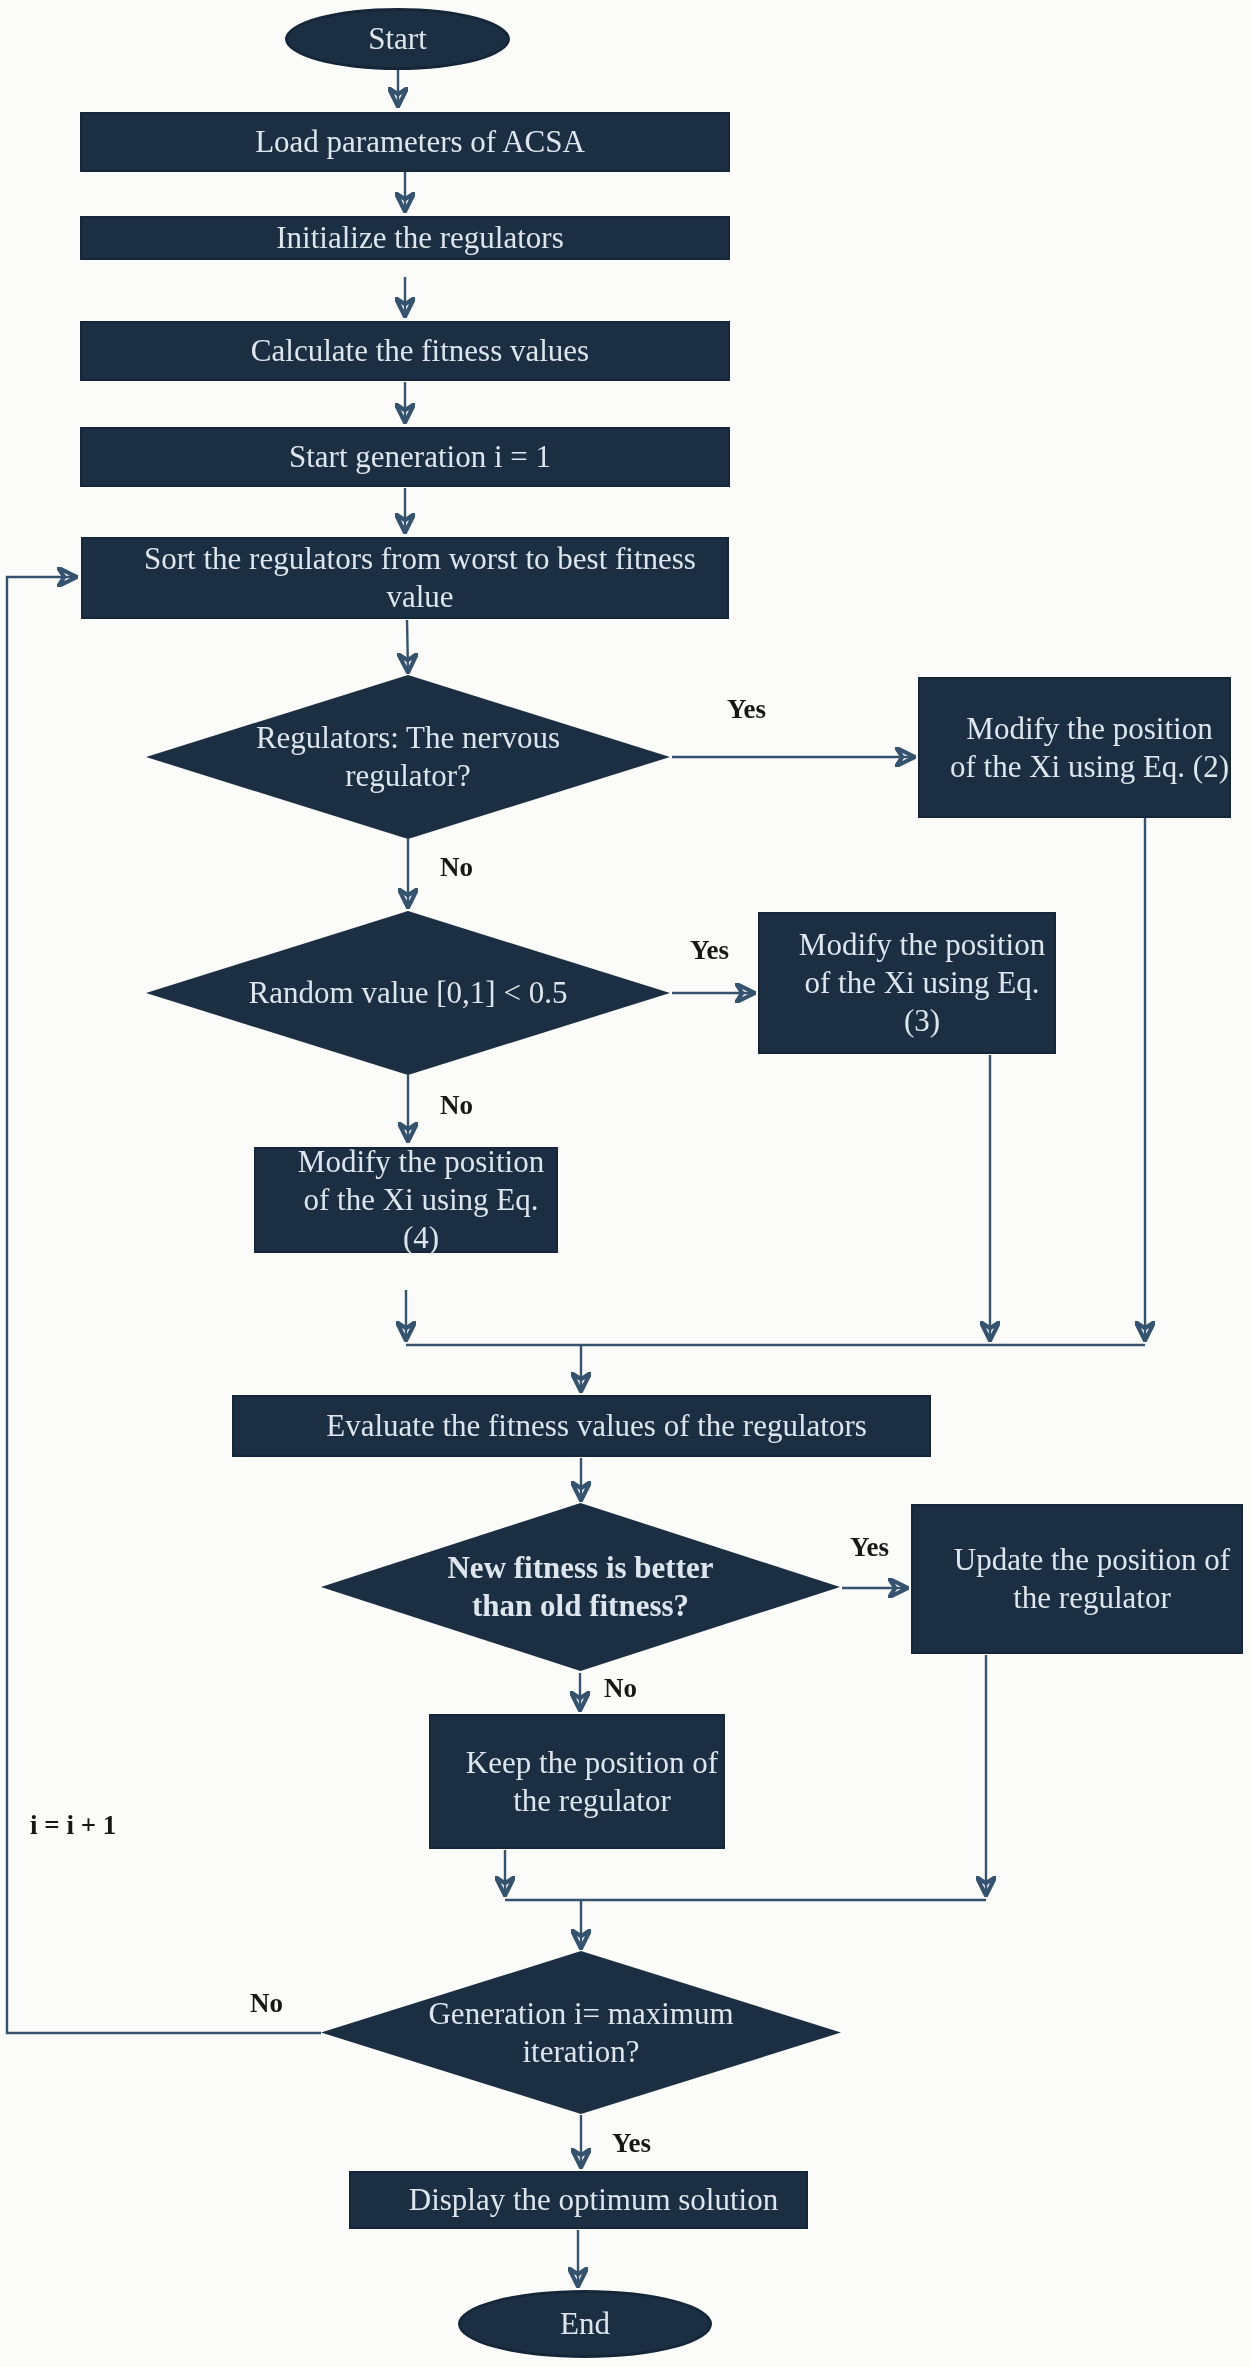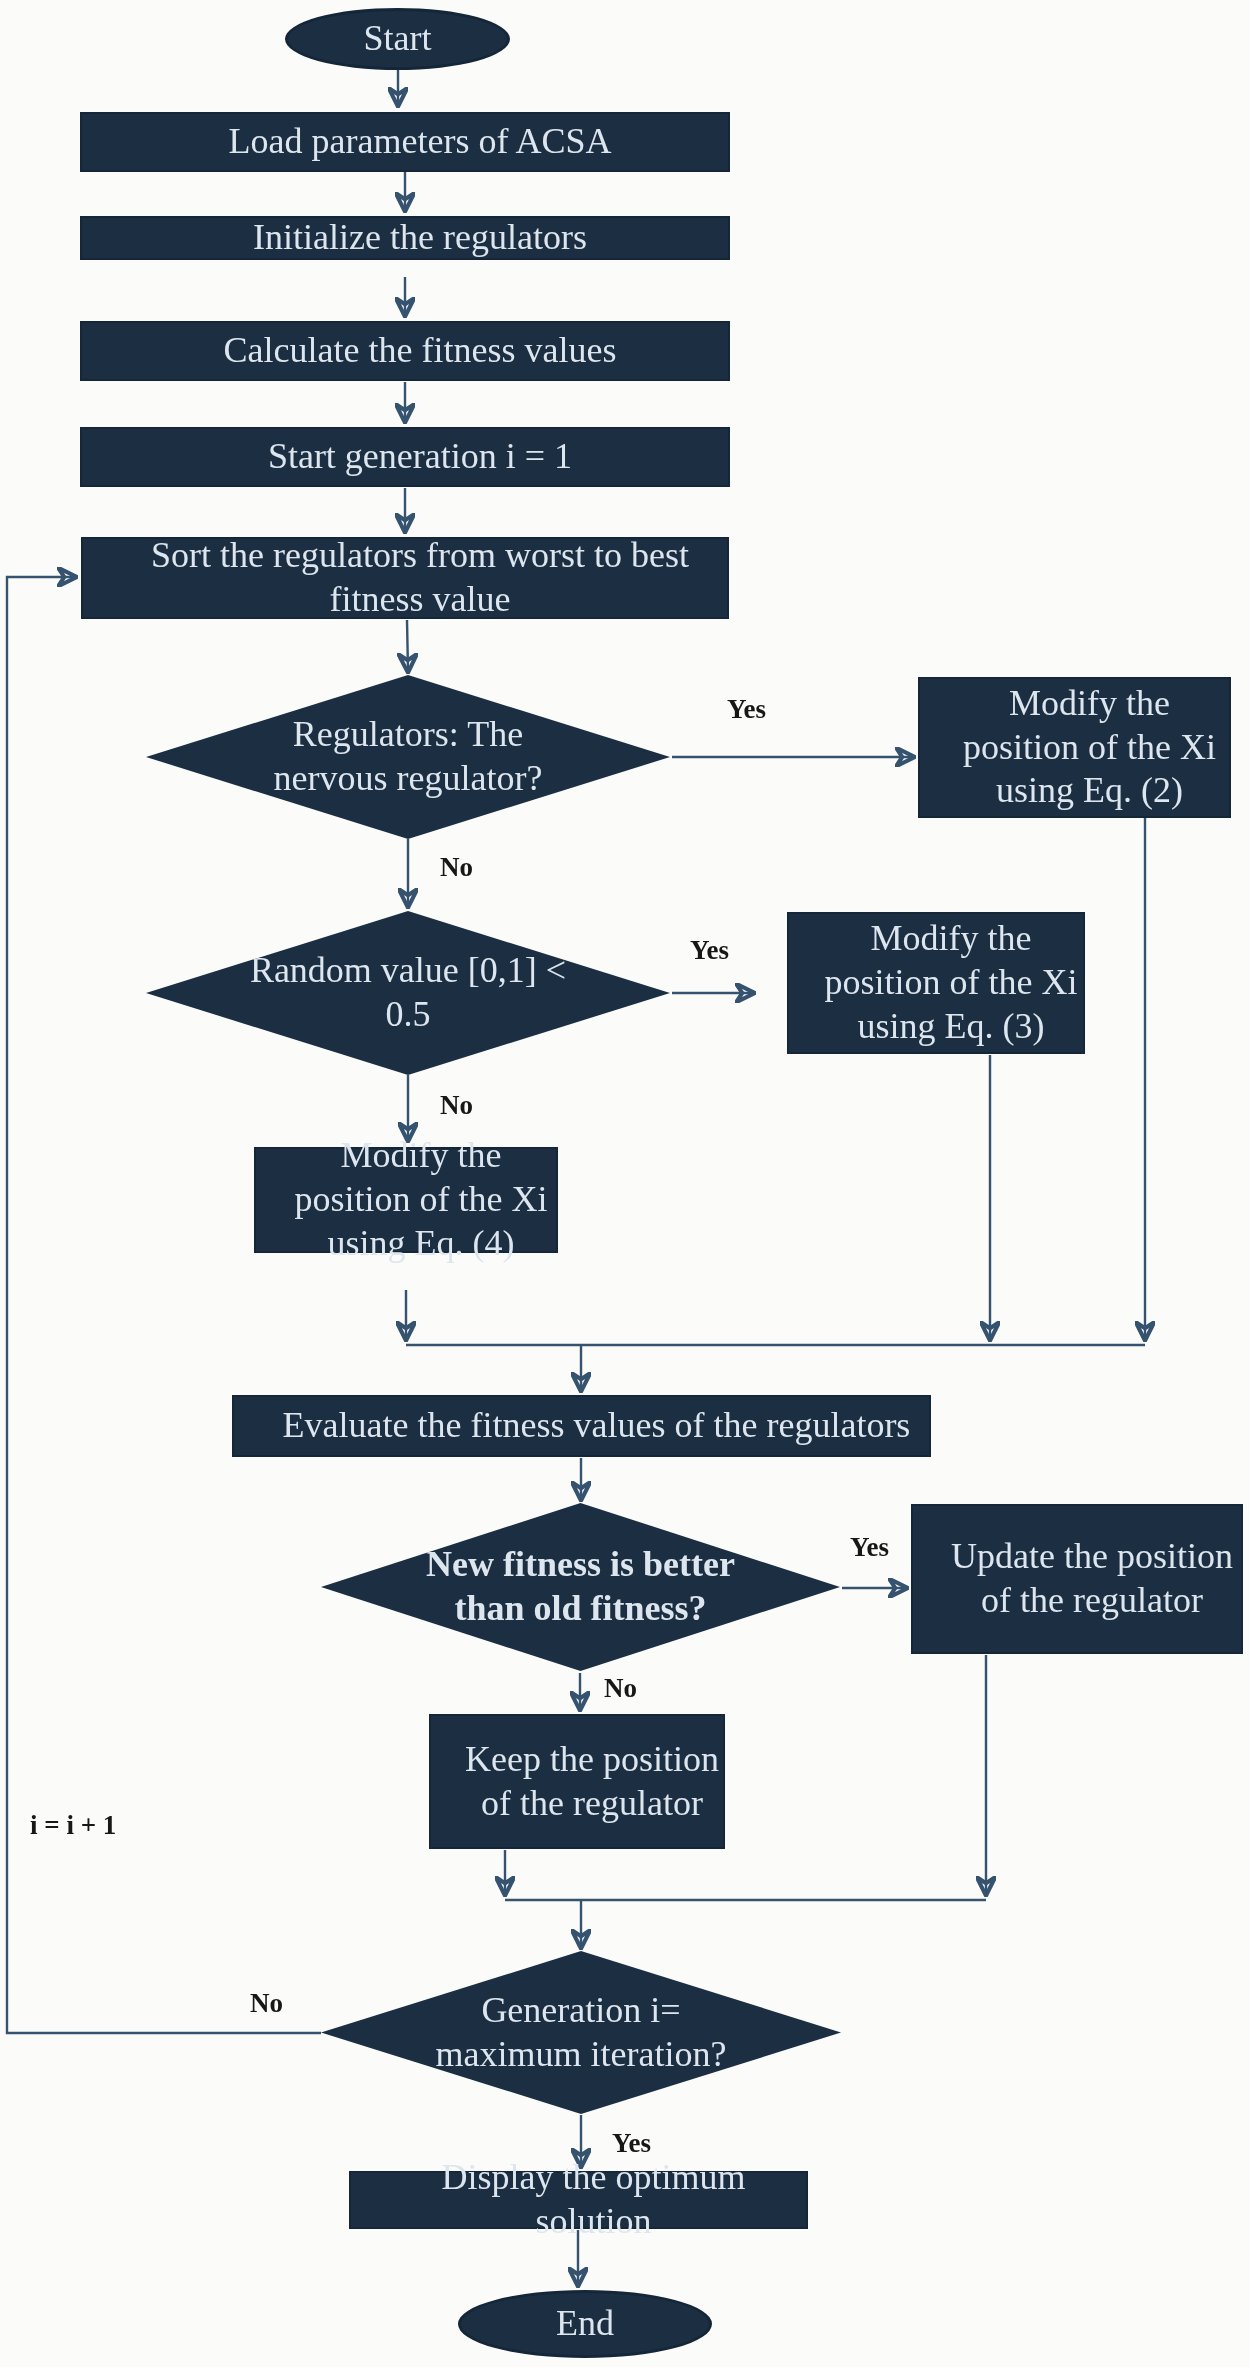--- a/index.html
+++ b/index.html
@@ -20,21 +20,21 @@
     font-family:"Liberation Serif", serif;
   }
   .edges{position:absolute;left:0;top:0;width:1250px;height:2367px;}
   .edges line,.edges path,.edges polyline{stroke:var(--line);stroke-width:2.4;fill:none;}
   .node{
     position:absolute;
     display:flex;align-items:center;justify-content:center;
     text-align:center;
     background:var(--node-fill);
     color:var(--node-text);
-    font-size:36px;line-height:1.22;
+    font-size:31px;line-height:1.22;
   }
   .rect{border:2px solid var(--node-border);box-sizing:border-box;padding-left:30px;}
   .terminator{border-radius:50%;border:3px solid var(--node-border);box-sizing:border-box;}
   .diamond{clip-path:polygon(50% 0,100% 50%,50% 100%,0 50%);}
   .node span{display:block;}
   .edge-label{
     position:absolute;
     color:var(--label);
     font-size:27px;
     white-space:nowrap;
@@ -115,21 +115,21 @@
   </div>
 
   <div class="node rect" style="left:918px;top:677px;width:313px;height:141px;">
     <span style="max-width:285px;">Modify the position of the Xi using Eq. (2)</span>
   </div>
 
   <div class="node diamond" style="left:146px;top:911px;width:524px;height:164px;">
     <span style="max-width:370px;">Random value [0,1] &lt; 0.5</span>
   </div>
 
-  <div class="node rect" style="left:758px;top:912px;width:298px;height:142px;margin-left:29px;">
+  <div class="node rect" style="left:758px;top:912px;width:298px;height:142px;">
     <span style="max-width:275px;">Modify the position of the Xi using Eq. (3)</span>
   </div>
 
   <div class="node rect" style="left:254px;top:1147px;width:304px;height:106px;">
     <span style="max-width:278px;">Modify the position of the Xi using Eq. (4)</span>
   </div>
 
   <div class="node rect" style="left:232px;top:1395px;width:699px;height:62px;">
     <span>Evaluate the fitness values of the regulators</span>
   </div>

